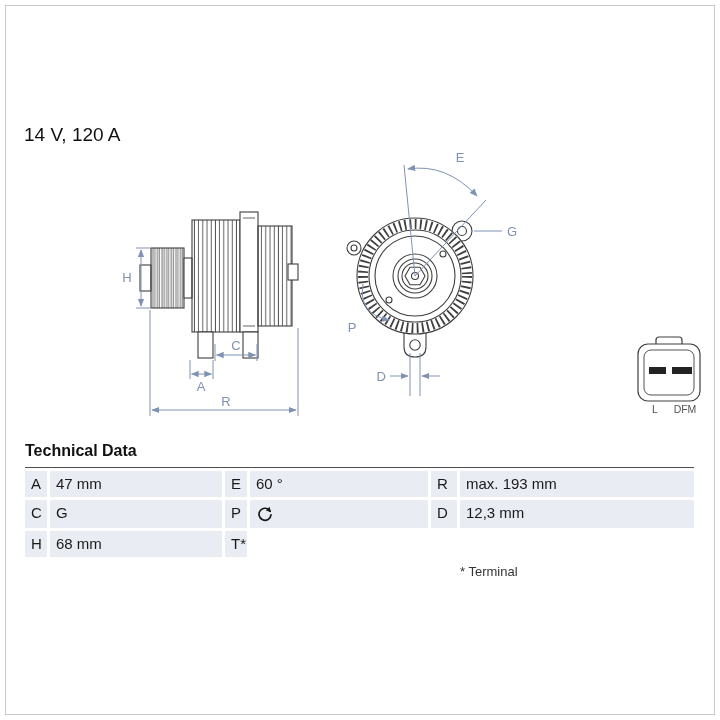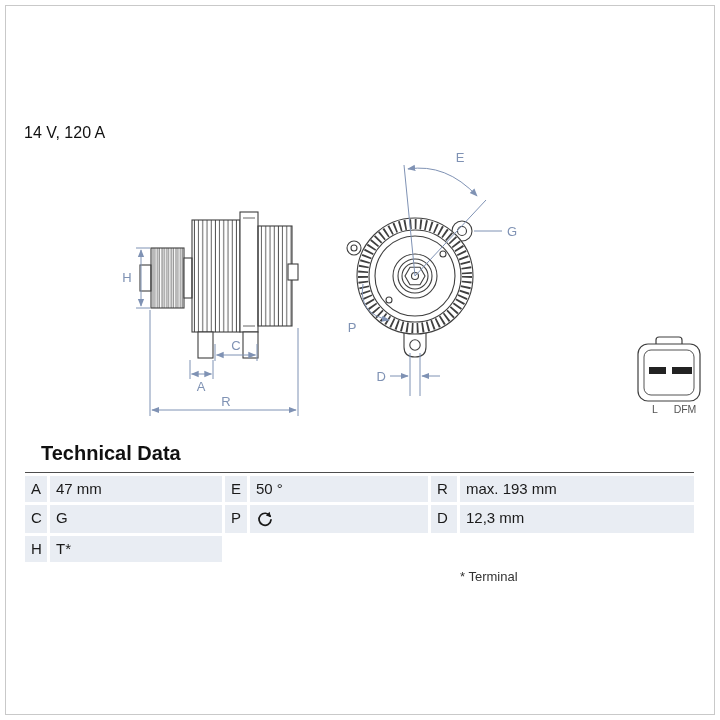--- a/index.html
+++ b/index.html
@@ -1,24 +1,24 @@
 <!DOCTYPE html>
 <html><head>
 <meta charset="utf-8">
 <style>
   html,body{margin:0;padding:0;}
   body{
     width:720px;height:720px;position:relative;background:#ffffff;
     font-family:"Liberation Sans",sans-serif;overflow:hidden;color:#1a1a1a;
   }
   .frame{position:absolute;inset:5px;border:1px solid #c9c9c9;pointer-events:none;}
-  .rating{position:absolute;left:24px;top:124px;font-size:16px;color:#111;}
+  .rating{position:absolute;left:24px;top:124px;font-size:19px;color:#111;}
   .diagram{position:absolute;left:0;top:148px;}
   .tech{position:absolute;left:25px;right:26px;top:442px;}
-  .tech h2{margin:0 0 7px 16px;font-size:20px;font-weight:bold;color:#111;}
+  .tech h2{margin:0 0 7px 0;font-size:16px;font-weight:bold;color:#111;}
   .grid{
     display:grid;grid-template-columns:22px 172px 22px 178px 26px 1fr;
     gap:3px;background:#ffffff;border-top:1px solid #4d4d4d;padding-top:3px;
   }
   .cell{
     background:#e9edf3;font-size:15px;line-height:16px;
     padding:5px 4px 5px 6px;white-space:nowrap;overflow:hidden;
   }
   .cell.icon-cell{display:flex;align-items:center;}
   .footnote{margin-top:7px;padding-left:435px;font-size:13px;color:#333;}
@@ -125,33 +125,34 @@
   <text class="pintxt" x="685" y="265" text-anchor="middle">DFM</text>
 </svg>
 
 <div class="tech">
   <h2>Technical Data</h2>
   <div class="grid">
 
     <div class="cell">A</div>
     <div class="cell">47 mm</div>
     <div class="cell">E</div>
-    <div class="cell">50 °</div>
+    <div class="cell">60 °</div>
     <div class="cell">R</div>
     <div class="cell">max. 193 mm</div>
 
     <div class="cell">C</div>
     <div class="cell">G</div>
     <div class="cell">P</div>
     <div class="cell icon-cell">
       <svg width="18" height="18" viewBox="0 0 18 18">
         <path d="M14.2 6.2 A 6 6 0 1 0 15 9.8" fill="none" stroke="#1a1a1a" stroke-width="1.7" stroke-linecap="round"></path>
         <path d="M13.6 1.8 L14.9 7.2 L9.9 5.4 Z" fill="#1a1a1a"></path>
       </svg>
     </div>
 
     <div class="cell">D</div>
     <div class="cell">12,3 mm</div>
     <div class="cell">H</div>
+    <div class="cell">68 mm</div>
     <div class="cell">T*</div>
   </div>
   <div class="footnote">* Terminal</div>
 </div>
 
 </body></html>

